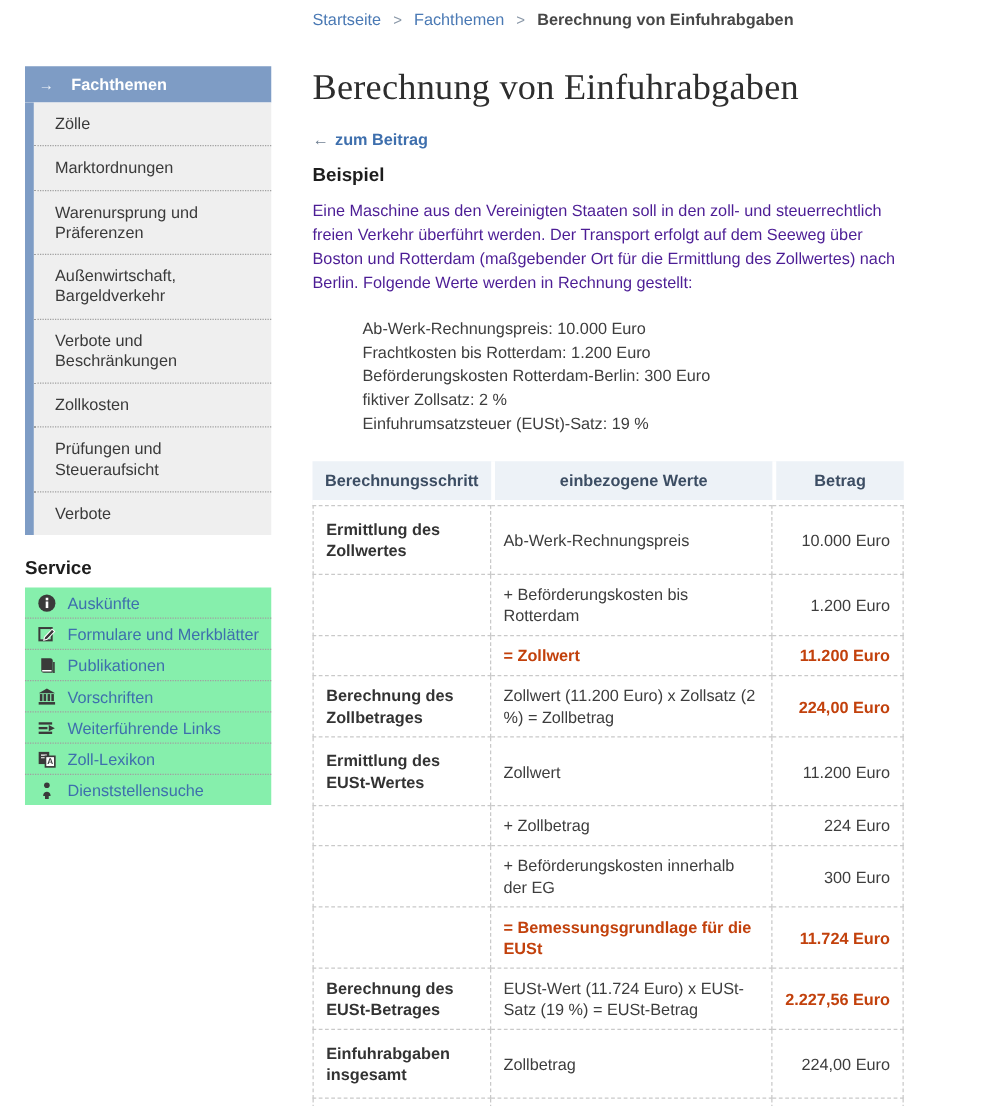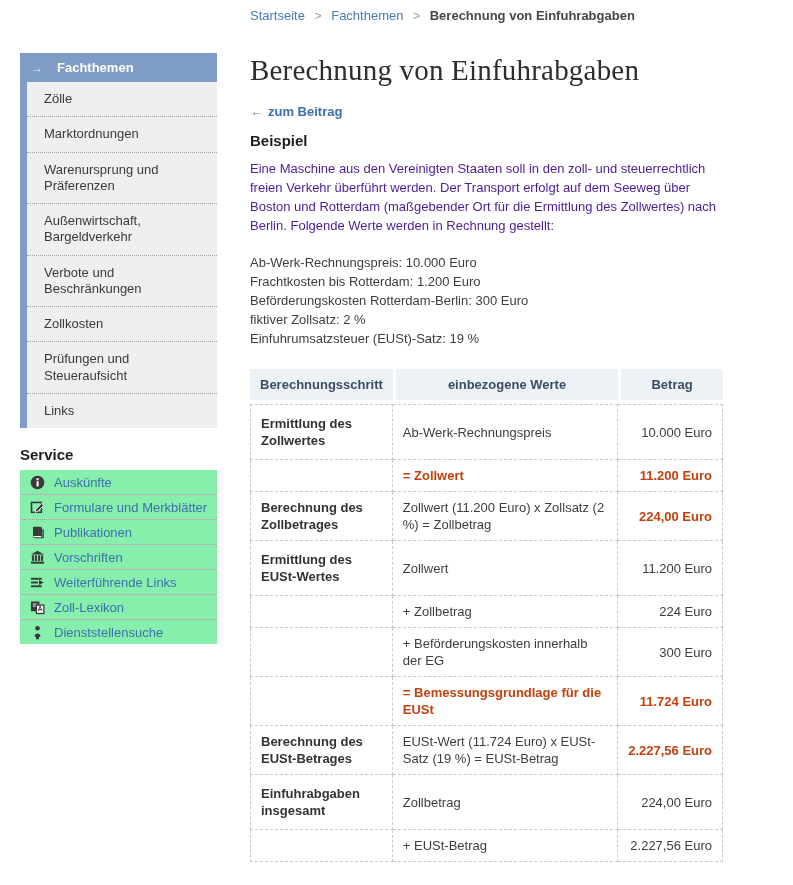--- a/index.html
+++ b/index.html
@@ -46,21 +46,21 @@
     font-size: 29px; font-weight: normal; color: #2d2d2d;
     margin-top: 31px; letter-spacing: 0.2px;
   }
 
   .backlink-row { text-align: left; margin-top: 17px; }
   .link-strong { color: #3e6fad; font-weight: bold; text-decoration: none; cursor: pointer; }
   .link-arrow { color: #6f7f92; font-weight: normal; margin-right: 5px; }
 
   h2.example-heading { font-size: 15px; font-weight: bold; color: #1d1d1d; margin-top: 13px; }
   p.example-paragraph { margin-top: 10px; line-height: 19px; color: #4c1d95; }
-  .values { margin-top: 18px; line-height: 19px; }
+  .values { margin-top: 18px; line-height: 19px; margin-left: 40px; }
 
   
   table.calc { border-collapse: separate; border-spacing: 0; width: 473px; margin-top: 21px; }
   table.calc th {
     background: #edf2f7; color: #3c4d63; font-weight: bold; text-align: center;
     padding: 8px 10px; border-bottom: 4px solid #fff;
   }
   table.calc th + th { border-left: 3px solid #fff; }
   table.calc th.h-amount { }
   table.calc td {
@@ -86,21 +86,21 @@
       <span>Fachthemen</span>
     </div>
     <ul class="nav-list">
         <li class="nav-item">Zölle</li>
         <li class="nav-item">Marktordnungen</li>
         <li class="nav-item">Warenursprung und Präferenzen</li>
         <li class="nav-item">Außenwirtschaft, Bargeldverkehr</li>
         <li class="nav-item">Verbote und Beschränkungen</li>
         <li class="nav-item">Zollkosten</li>
         <li class="nav-item">Prüfungen und Steueraufsicht</li>
-        <li class="nav-item">Links</li>
+        <li class="nav-item">Verbote</li>
       </ul>
 
     <h2 class="service-title">Service</h2>
     <ul class="service-list">
         <li class="service-item">
           <span class="service-icon">
             <svg viewBox="0 0 16 16" width="15" height="15">
               <circle cx="8" cy="8" r="7.3" fill="#3a3a3a"></circle>
               <rect x="7" y="6.6" width="2.2" height="5.6" fill="#fff"></rect>
               <rect x="7" y="3.4" width="2.2" height="2.2" fill="#fff"></rect>
@@ -211,20 +211,25 @@
           </tr>
       </thead>
       <tbody>
           <tr class="tall">
             <td class="col-step">Ermittlung des Zollwertes</td>
             <td class="col-value">Ab-Werk-Rechnungspreis</td>
             <td class="col-amount">10.000 Euro</td>
           </tr>
           <tr>
             <td class="col-step"></td>
+            <td class="col-value">+ Beförderungskosten bis Rotterdam</td>
+            <td class="col-amount">1.200 Euro</td>
+          </tr>
+          <tr>
+            <td class="col-step"></td>
             <td class="col-value bold">= Zollwert</td>
             <td class="col-amount bold">11.200 Euro</td>
           </tr>
           <tr>
             <td class="col-step">Berechnung des Zollbetrages</td>
             <td class="col-value">Zollwert (11.200 Euro) x Zollsatz (2 %) = Zollbetrag</td>
             <td class="col-amount bold">224,00 Euro</td>
           </tr>
           <tr class="tall">
             <td class="col-step">Ermittlung des EUSt-Wertes</td>

